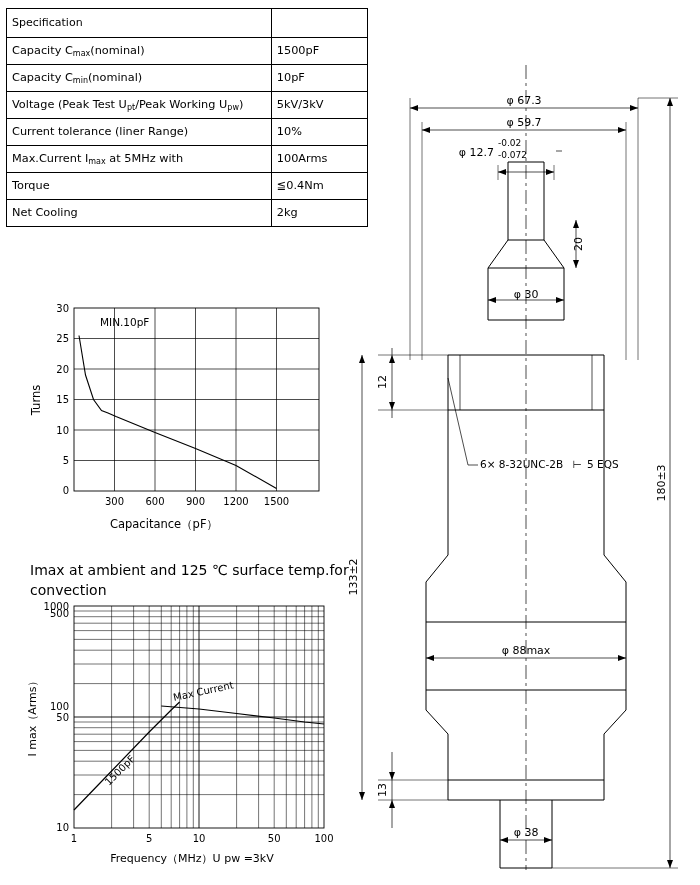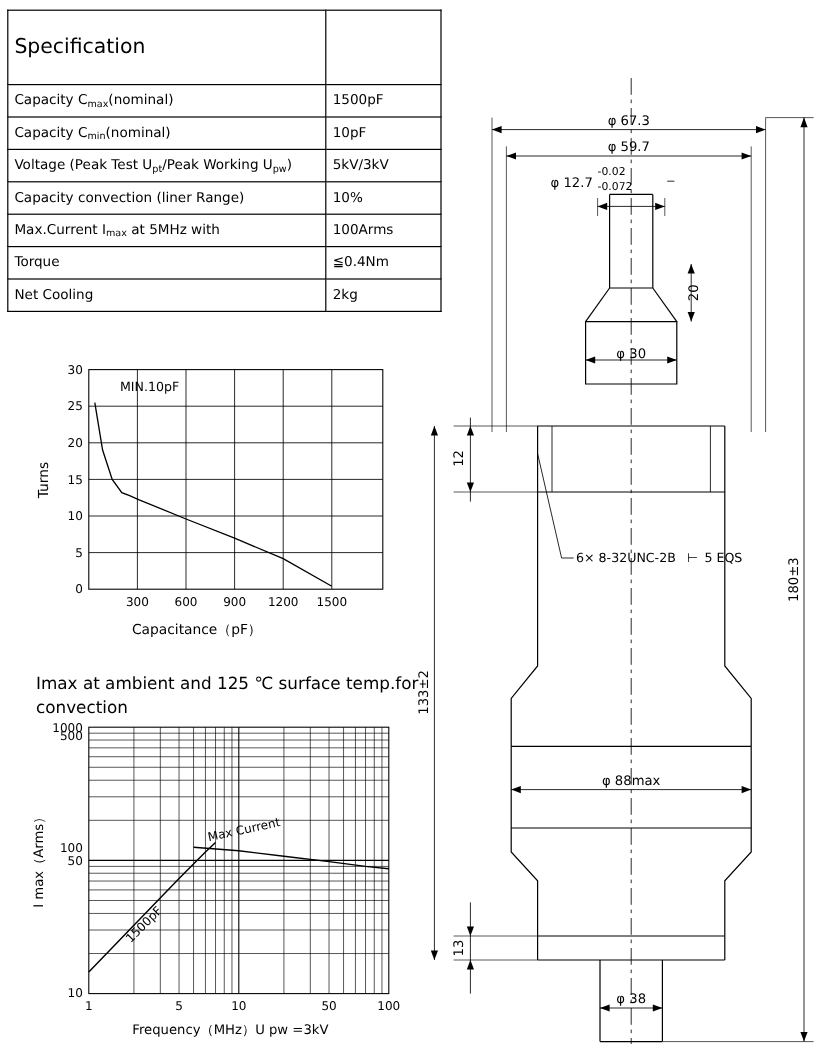--- a/index.html
+++ b/index.html
@@ -18,21 +18,21 @@
     font-size:11.3px;
   }
   #spec-table td {
     border:1px solid #000;
     padding:3px 5px;
     vertical-align:middle;
     line-height:1.25;
   }
   #spec-table td.label { width:268px; height:20px; }
   #spec-table td.value { width:88px; }
-  #spec-table td.title { font-size:17px; padding:20px 5px; }
+  #spec-table td.title { font-size:11px; padding:4px 5px; }
   #spec-table td.noborder-top { border-top:none; }
   sub { font-size:8px; vertical-align:baseline; position:relative; top:2px; }
 
   
   #chart1 { left:14px; top:296px; width:330px; height:250px; }
   #chart2 { left:14px; top:596px; width:330px; height:280px; }
 
   .cap-note { left:30px; top:560px; width:320px; font-size:14px; line-height:1.45; }
 
   
@@ -55,21 +55,21 @@
   </tr>
   <tr>
     <td class="label">Capacity C<sub>min</sub>(nominal)</td>
     <td class="value">10pF</td>
   </tr>
   <tr>
     <td class="label">Voltage (Peak Test U<sub>pt</sub>/Peak Working U<sub>pw</sub>)</td>
     <td class="value">5kV/3kV</td>
   </tr>
   <tr>
-    <td class="label">Capacity convection (liner Range)</td>
+    <td class="label">Current tolerance (liner Range)</td>
     <td class="value">10%</td>
   </tr>
   <tr>
     <td class="label">Max.Current I<sub>max</sub> at 5MHz with</td>
     <td class="value">100Arms</td>
   </tr>
   <tr>
     <td class="label">Torque</td>
     <td class="value">≦0.4Nm</td>
   </tr>

